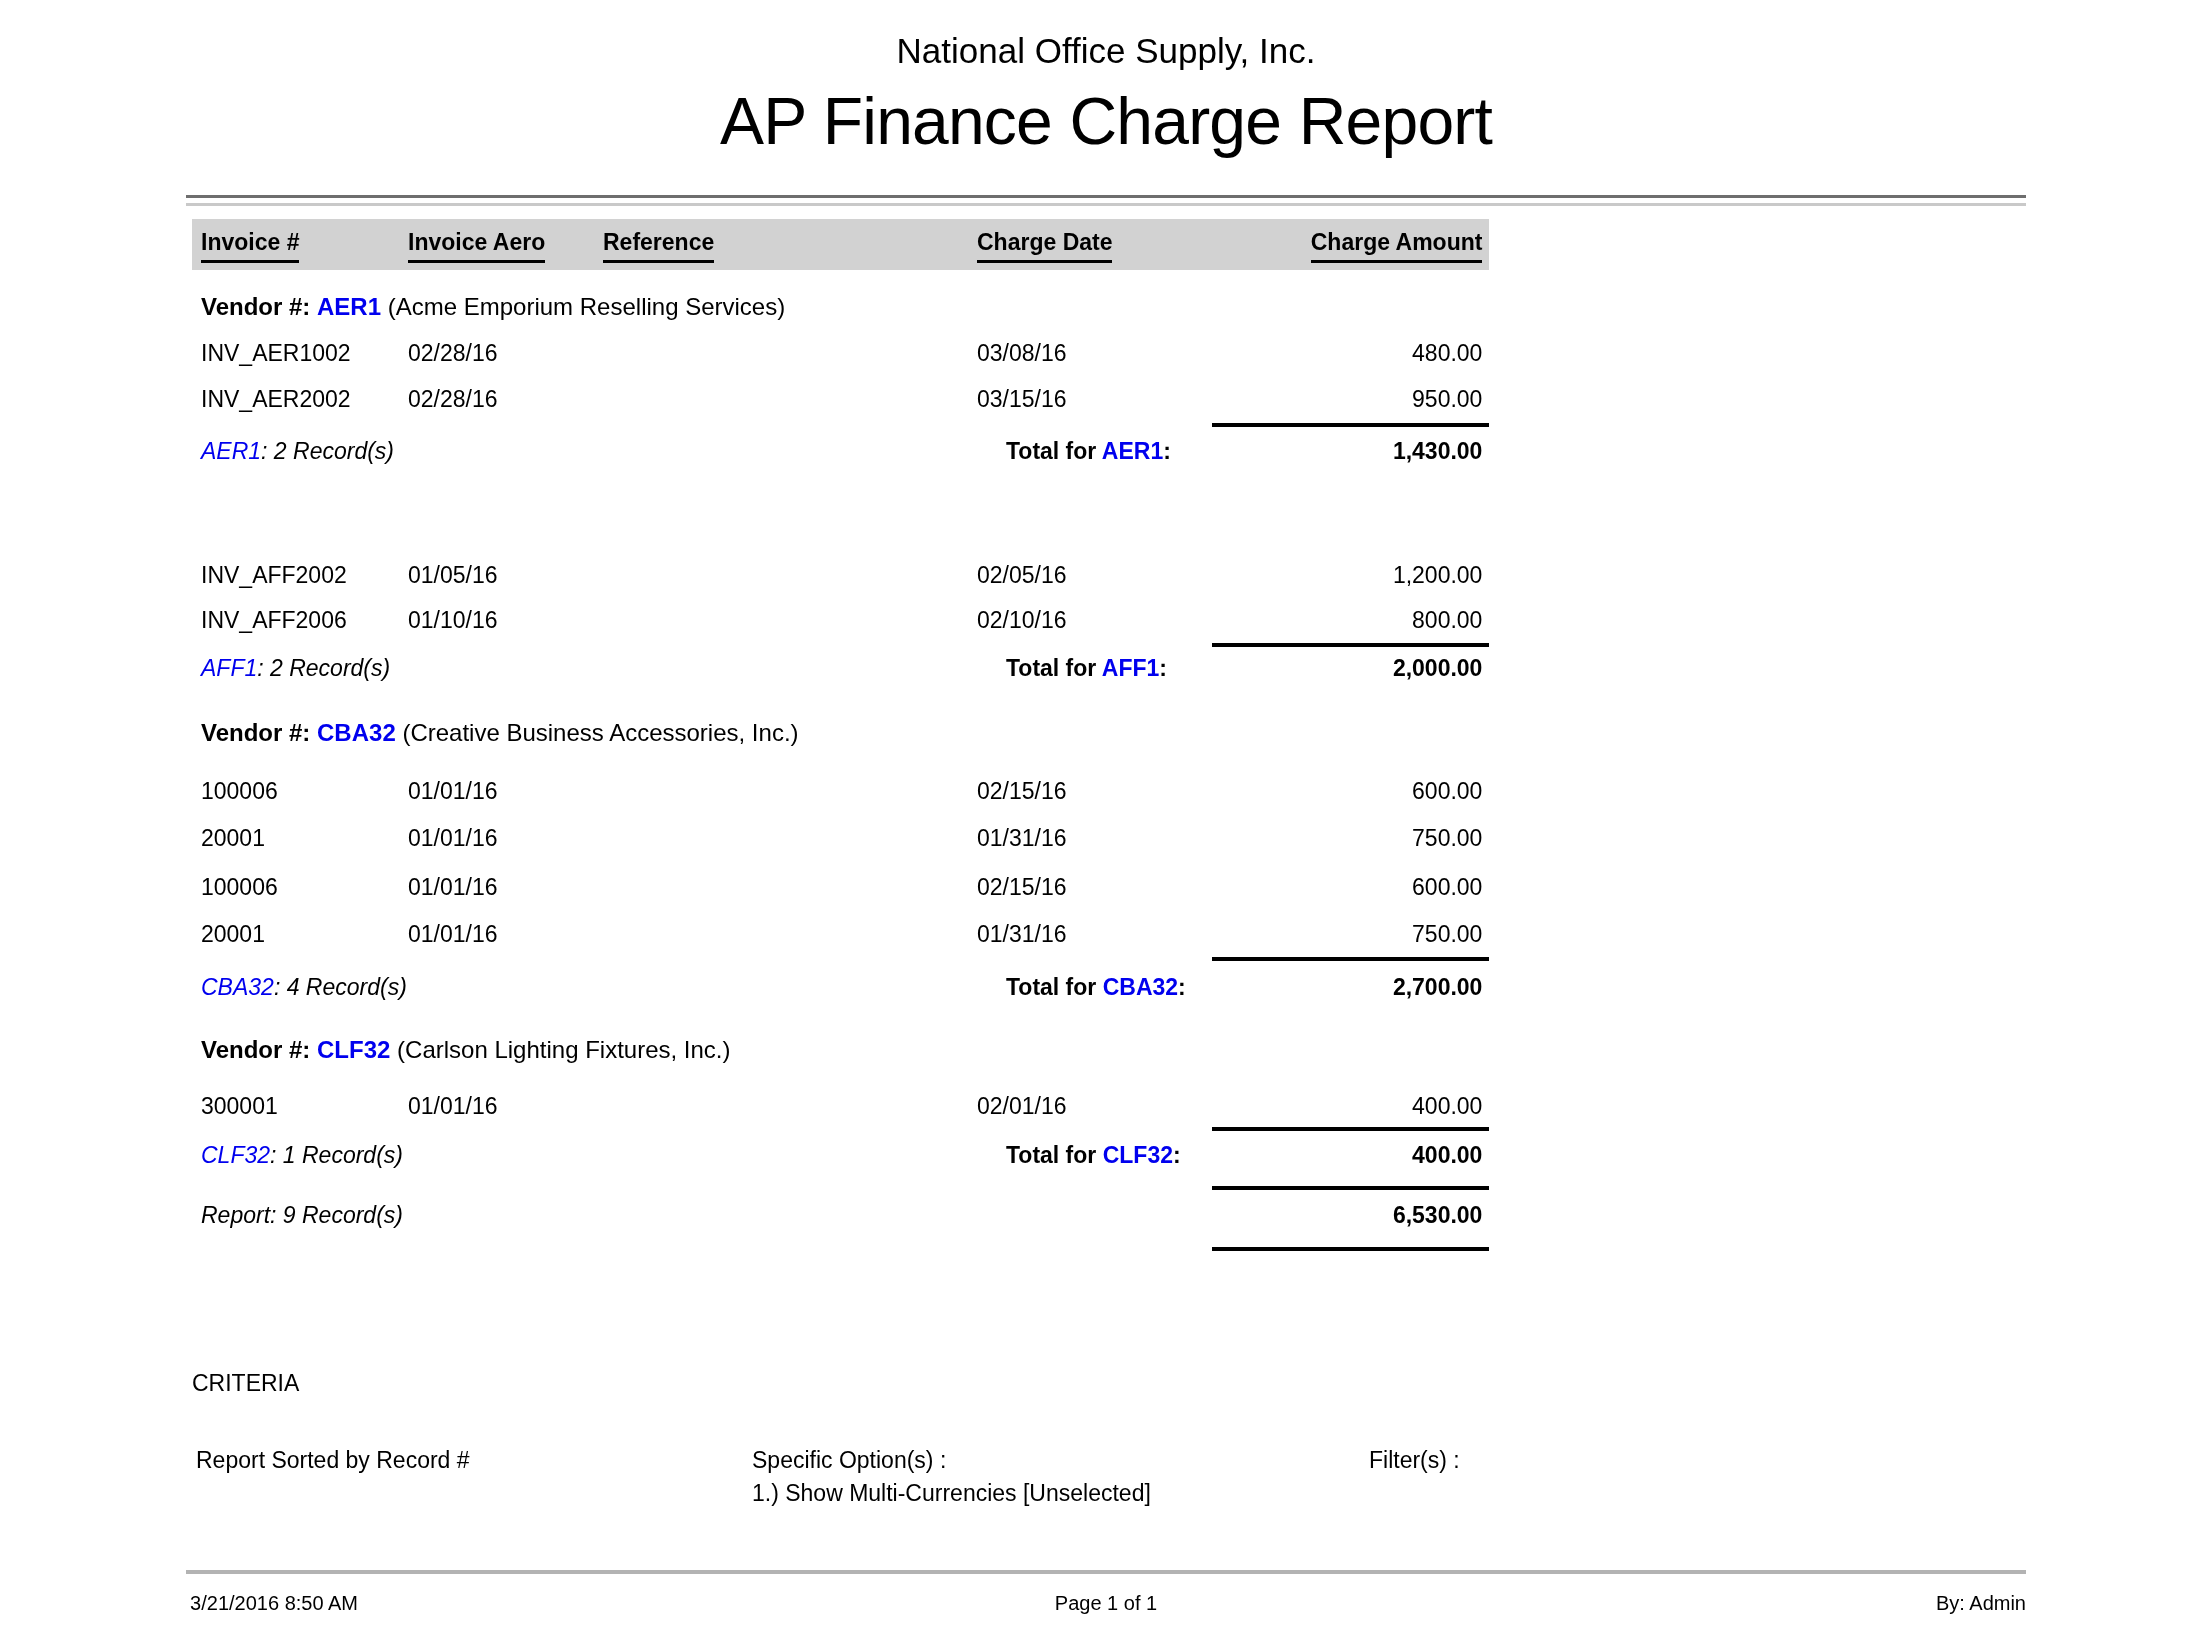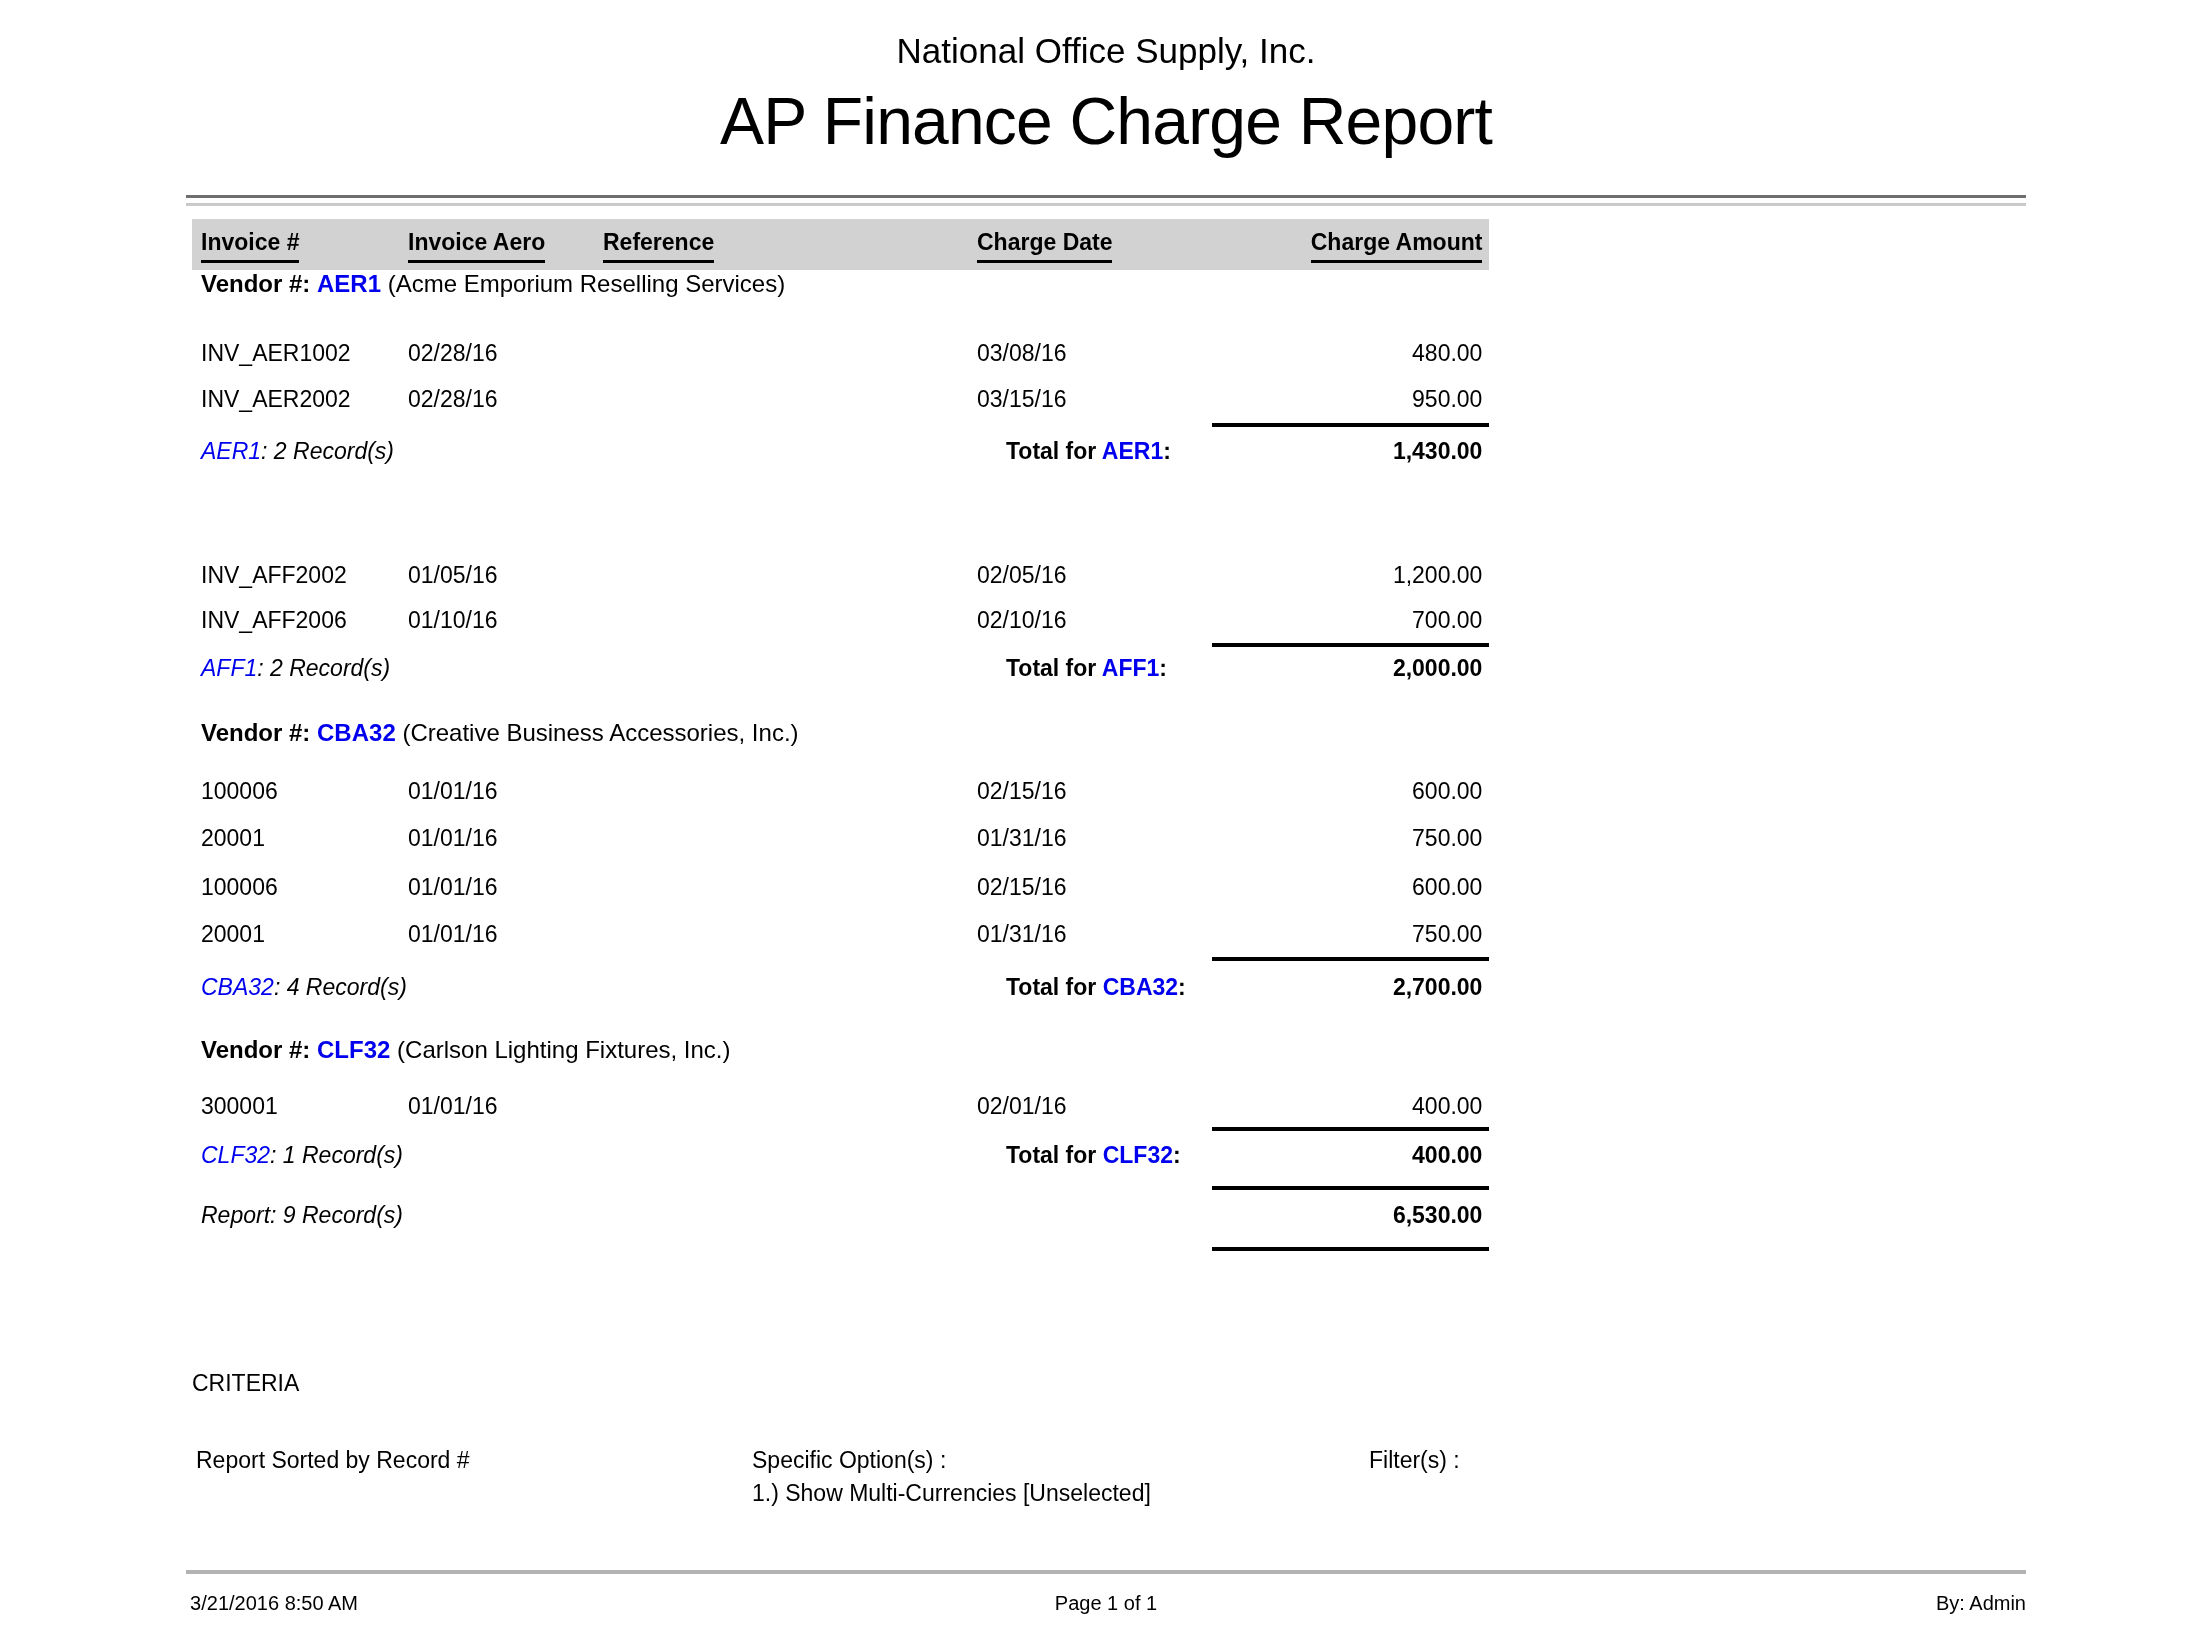--- a/index.html
+++ b/index.html
@@ -65,21 +65,21 @@
   <div class="tbl">
 
     <div class="band">
       <span class="hcell h-inv">Invoice #</span>
       <span class="hcell h-idate">Invoice Aero</span>
       <span class="hcell h-ref">Reference</span>
       <span class="hcell h-cdate">Charge Date</span>
       <span class="hcell h-amt">Charge Amount</span>
     </div>
 
-    <div class="vrow" style="top:268px">
+    <div class="vrow" style="top:291px">
       <span class="b">Vendor #:</span>
       <span class="b blue">AER1</span>
       <span>(Acme Emporium Reselling Services)</span>
     </div>
     <div class="row" style="top:338px">
       <span class="c-inv">INV_AER1002</span>
       <span class="c-idate">02/28/16</span>
       <span class="c-ref"></span>
       <span class="c-cdate">03/08/16</span>
       <span class="c-amt">480.00</span>
@@ -103,21 +103,21 @@
       <span class="c-idate">01/05/16</span>
       <span class="c-ref"></span>
       <span class="c-cdate">02/05/16</span>
       <span class="c-amt">1,200.00</span>
     </div>
     <div class="row" style="top:605px">
       <span class="c-inv">INV_AFF2006</span>
       <span class="c-idate">01/10/16</span>
       <span class="c-ref"></span>
       <span class="c-cdate">02/10/16</span>
-      <span class="c-amt">700.00</span>
+      <span class="c-amt">800.00</span>
     </div>
     <div class="sumline" style="top:643px"></div>
     <div class="trow" style="top:653px">
       <span class="recs"><span class="blue it">AFF1</span><span class="it">: 2 Record(s)</span></span>
       <span class="tlabel"><span>Total for</span> <span class="blue">AFF1</span><span>:</span></span>
       <span class="tamt">2,000.00</span>
     </div>
 
     <div class="vrow" style="top:717px">
       <span class="b">Vendor #:</span>

